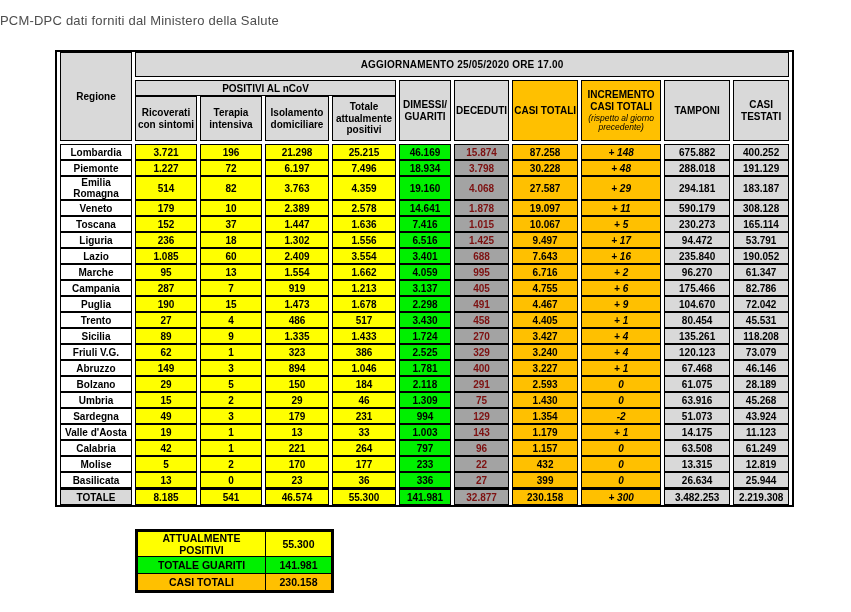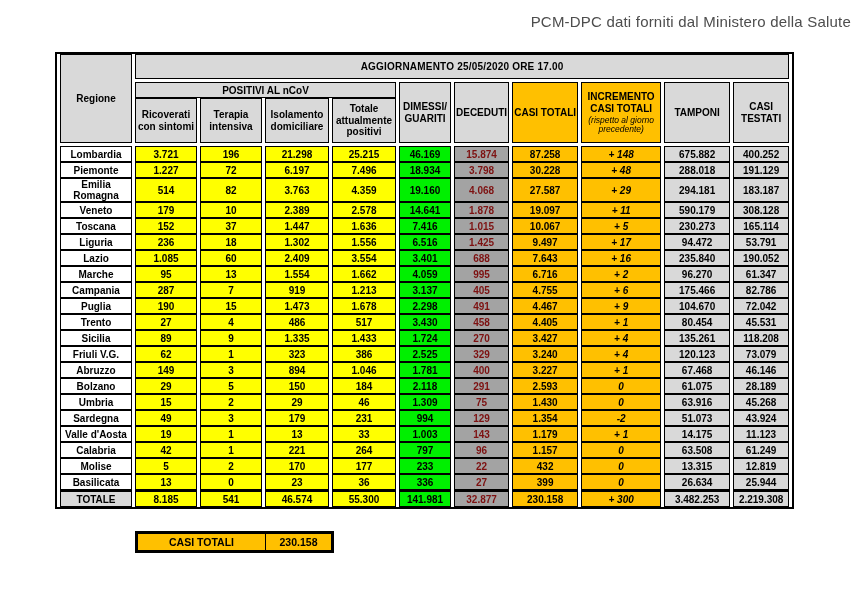--- a/index.html
+++ b/index.html
@@ -3,22 +3,22 @@
 <meta charset="utf-8">
 <style>
   * { box-sizing: border-box; margin: 0; padding: 0; }
   html,body { background: #ffffff; }
   body {
     width: 851px; height: 612px; overflow: hidden;
     font-family: "Liberation Sans", sans-serif;
     -webkit-font-smoothing: antialiased;
   }
   .title {
-    margin-top: 13px; text-align: right;
-    font-size: 15px; color: #4d4d4d; letter-spacing: .2px;
+    margin-top: 13px; text-align: left;
+    font-size: 13px; color: #4d4d4d; letter-spacing: .2px;
   }
   .main-frame {
     display: inline-block; margin-left: 55px; margin-top: 22px;
     border: 2px solid #000; background: #fff;
   }
   table.main {
     border-collapse: separate; border-spacing: 3px 0;
     table-layout: fixed;
   }
   table.main th, table.main td {
@@ -411,20 +411,28 @@
       </tr>
     </tbody>
   </table>
 </div>
 
 <br>
 
 <div class="summary-frame">
   <table class="summary">
     <tbody>
+        <tr class="s-yellow">
+      <td class="sum-label">ATTUALMENTE POSITIVI</td>
+      <td class="sum-value">55.300</td>
+    </tr>
+    <tr class="s-green">
+      <td class="sum-label">TOTALE GUARITI</td>
+      <td class="sum-value">141.981</td>
+    </tr>
     <tr class="s-orange">
       <td class="sum-label">CASI TOTALI</td>
       <td class="sum-value">230.158</td>
     </tr>
   </tbody>
     </table>
 </div>
 
 
 

